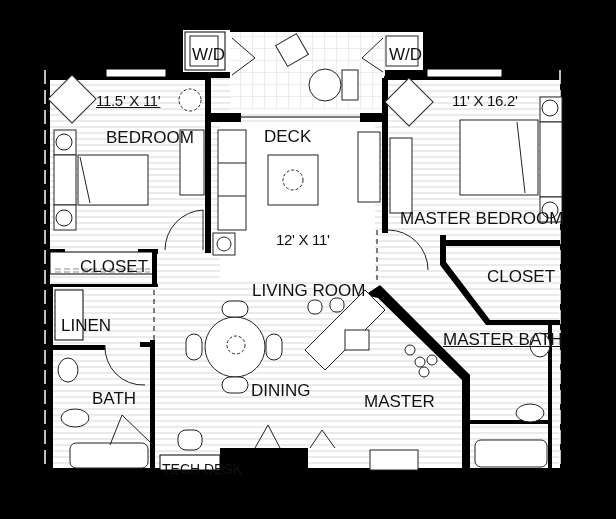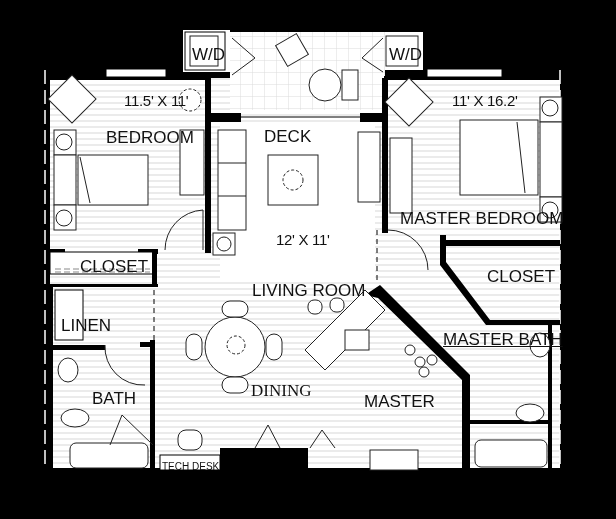--- a/index.html
+++ b/index.html
@@ -168,30 +168,30 @@
     <path d="M110,445 L122,415 L153,445"></path>
     <path d="M232,38 L255,58 L232,75"></path>
     <path d="M383,38 L362,58 L383,72"></path>
   </g>
 </svg>
 
 <div class="lbl" style="left:192px;top:46px;">W/D</div>
 <div class="lbl" style="left:264px;top:84px;margin-top:44px;">DECK</div>
 <div class="lbl" style="left:389px;top:46px;">W/D</div>
 
-<div class="lbl dim" style="left:124px;top:93px;">11.5' X 11'</div>
+<div class="lbl dim" style="left:96px;top:93px;text-decoration:underline;">11.5' X 11'</div>
 <div class="lbl" style="left:106px;top:129px;">BEDROOM</div>
 
 <div class="lbl dim" style="left:452px;top:93px;">11' X 16.2'</div>
 <div class="lbl" style="left:400px;top:210px;">MASTER BEDROOM</div>
 
 <div class="lbl dim" style="left:276px;top:232px;">12' X 11'</div>
 <div class="lbl" style="left:252px;top:282px;">LIVING ROOM</div>
 
 <div class="lbl" style="left:80px;top:258px;">CLOSET</div>
 <div class="lbl" style="left:487px;top:268px;">CLOSET</div>
 
 <div class="lbl" style="left:61px;top:317px;">LINEN</div>
 <div class="lbl" style="left:443px;top:331px;text-decoration:underline;">MASTER BATH</div>
-<div class="lbl" style="left:251px;top:382px;font-family:Liberation Serif, serif;">DINING</div>
+<div class="lbl" style="left:251px;top:382px;">DINING</div>
 <div class="lbl" style="left:92px;top:390px;">BATH</div>
 <div class="lbl" style="left:364px;top:393px;">MASTER</div>
-<div class="lbl" style="left:162px;top:462px;font-size:10px;">TECH DESK</div>
+<div class="lbl" style="left:162px;top:462px;font-size:14px;">TECH DESK</div>
 
 </body></html>

